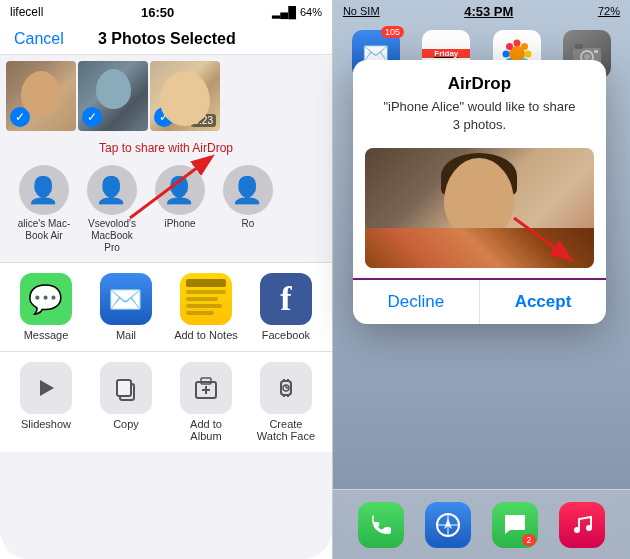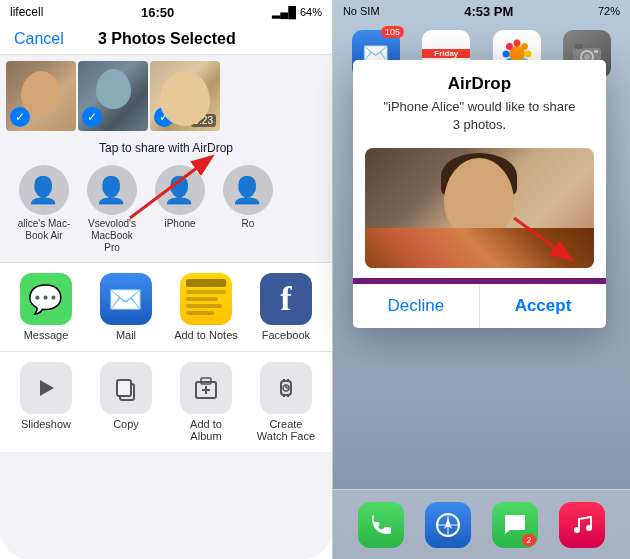--- a/index.html
+++ b/index.html
@@ -107,21 +107,21 @@
     .photo3 { background: linear-gradient(135deg, #c8b090 0%, #ddc8a0 40%, #b89870 60%, #e0c896 100%); }
 
     
     .photo1::after { content: ''; position: absolute; top: 10px; left: 15px; width: 40px; height: 45px; background: #d4a574; border-radius: 50% 50% 50% 50% / 55% 55% 45% 45%; }
     .photo2::after { content: ''; position: absolute; top: 8px; left: 18px; width: 35px; height: 40px; background: #8aacba; border-radius: 50% 50% 50% 50% / 55% 55% 45% 45%; }
     .photo3::after { content: ''; position: absolute; top: 10px; left: 10px; width: 50px; height: 55px; background: #e8c897; border-radius: 50% 50% 50% 50% / 55% 55% 45% 45%; }
 
     .airdrop-label {
       text-align: center;
       font-size: 12px;
-      color: #0f172a;
+      color: #b91c1c;
       padding: 4px 0 6px;
       background: #f2f2f7;
     }
 
     .airdrop-contacts {
       display: flex;
       justify-content: flex-start;
       gap: 8px;
       padding: 4px 14px 8px;
       background: #f2f2f7;
@@ -226,20 +226,21 @@
     }
 
     
     .right-panel {
       width: 315px;
       height: 559px;
       background: #15803d;
       position: relative;
       display: flex;
       flex-direction: column;
+      text-decoration: underline;
     }
 
     .right-status-bar {
       display: flex;
       justify-content: space-between;
       align-items: center;
       padding: 4px 10px;
       background: transparent;
       height: 22px;
     }
@@ -334,21 +335,21 @@
       text-align: center;
     }
 
     
     .airdrop-dialog {
       position: absolute;
       top: 60px;
       left: 20px;
       right: 24px;
       background: #fff;
-      border-radius: 5px;
+      border-radius: 14px;
       box-shadow: 0 10px 40px rgba(0,0,0,0.3);
       z-index: 20;
       overflow: hidden;
     }
     .dialog-title-bar {
       padding: 14px 14px 4px;
       text-align: center;
     }
     .dialog-title {
       font-size: 17px;
@@ -392,21 +393,21 @@
     .dialog-photo-scarf {
       position: absolute;
       bottom: 0;
       left: 0;
       right: 0;
       height: 40px;
       background: linear-gradient(45deg, #8b4513 0%, #c8603a 25%, #d4804a 50%, #8b4513 75%, #6a3010 100%);
     }
     .dialog-buttons {
       display: flex;
-      border-top: 6px solid #701a75;
+      border-top: 2px solid #701a75;
     }
     .dialog-btn {
       flex: 1;
       padding: 12px;
       text-align: center;
       font-size: 17px;
       cursor: pointer;
     }
     .dialog-btn.decline {
       color: #007aff;

